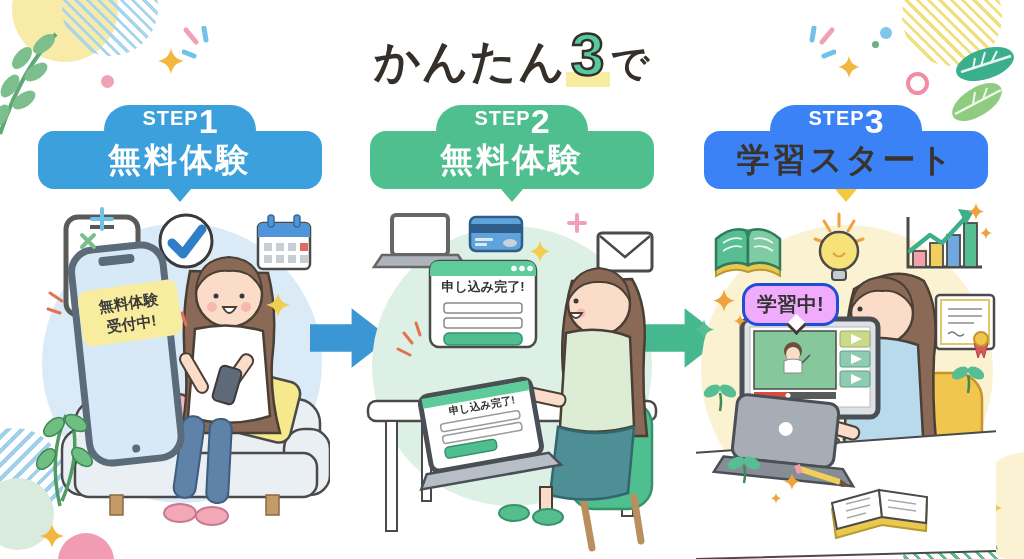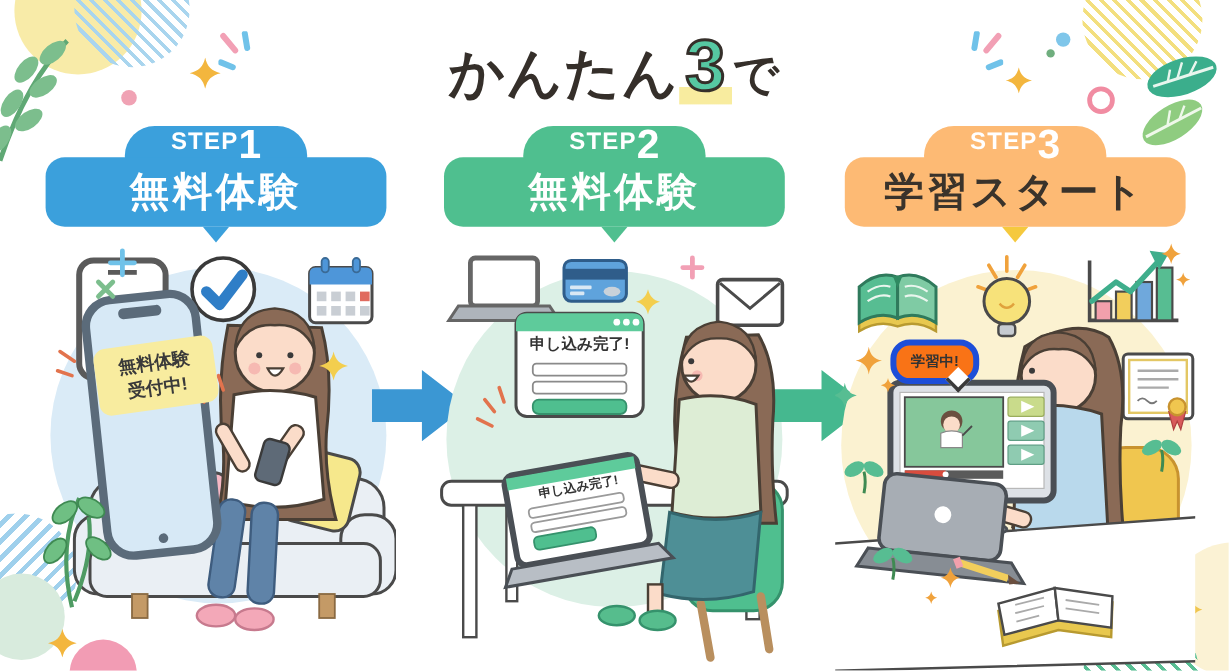--- a/index.html
+++ b/index.html
@@ -44,21 +44,21 @@
               border-radius:25px;z-index:1;}
   .banner{position:absolute;top:26px;left:8px;right:8px;height:58px;border-radius:16px;z-index:2;
           display:flex;align-items:center;justify-content:center;font-size:33px;font-weight:900;
           color:#fff;letter-spacing:3px;}
   .badge{position:absolute;left:50%;transform:translateX(-50%);top:1px;z-index:3;display:flex;
          align-items:flex-start;color:#fff;font-weight:700;}
   .badge .w{font-size:20px;line-height:1.25;letter-spacing:1px;}
   .badge .n{font-size:34px;line-height:0.9;}
   .pointer{position:absolute;top:84px;left:50%;transform:translateX(-50%);width:0;height:0;z-index:1;
            border-left:11px solid transparent;border-right:11px solid transparent;}
-  .c1{background:#3BA0DC;} .c2{background:#4FBF8F;} .c3{background:#fdba74;}
+  .c1{background:#3BA0DC;} .c2{background:#4FBF8F;} .c3{background:#3b82f6;}
   #col3 .banner{color:#3A332B;}
   #col1 .pointer{border-top:13px solid #3BA0DC;background:none;}
   #col2 .pointer{border-top:13px solid #4FBF8F;background:none;}
   #col3 .pointer{border-top:13px solid #F5C93E;background:none;}
 
   .scene{position:absolute;left:0;top:96px;width:300px;height:358px;}
   .scene-bg{position:absolute;border-radius:50%;z-index:0;}
   #scene1 .scene-bg{left:12px;top:22px;width:280px;height:280px;background:#DAEBF7;}
   #scene2 .scene-bg{left:10px;top:25px;width:280px;height:280px;background:#DCF0E6;}
   #scene3 .scene-bg{left:5px;top:24px;width:292px;height:292px;background:#FBF2D1;}
@@ -66,22 +66,22 @@
 
   
   .overlay{position:absolute;z-index:2;}
   .phone-note{left:50px;top:84px;width:100px;padding:7px 0;background:#F8EC9F;border-radius:10px;
               transform:rotate(-8deg);text-align:center;font-weight:900;font-size:15px;
               color:#3A3A3A;line-height:1.4;}
   .browser-title{left:68px;top:77px;width:106px;text-align:center;font-weight:900;font-size:13px;
                  color:#333333;}
   .laptop-title{left:68px;top:198px;width:104px;text-align:center;font-weight:900;font-size:10.5px;
                 color:#333333;transform:rotate(-10deg);}
-  .bubble{left:46px;top:82px;padding:5px 12px;background:#f97316;border:5px solid #1d4ed8;
-          border-radius:16px;font-weight:900;font-size:12px;color:#333333;}
+  .bubble{left:46px;top:82px;padding:5px 12px;background:#f0abfc;border:3px solid #1d4ed8;
+          border-radius:16px;font-weight:900;font-size:20px;color:#333333;}
   .bubble::after{content:'';position:absolute;bottom:-9px;left:44px;width:12px;height:12px;
           background:#fff;border-right:3px solid #3A3A3A;border-bottom:3px solid #3A3A3A;
           transform:rotate(45deg);}
 
   
   .flow-arrow{position:absolute;top:307px;width:80px;height:62px;
      clip-path:polygon(0% 28%,52% 28%,52% 2%,100% 50%,52% 98%,52% 72%,0% 72%);}
   #arrow1{left:310px;background:#3B97D3;}
   #arrow2{left:643px;background:#45B88F;}
 </style>

